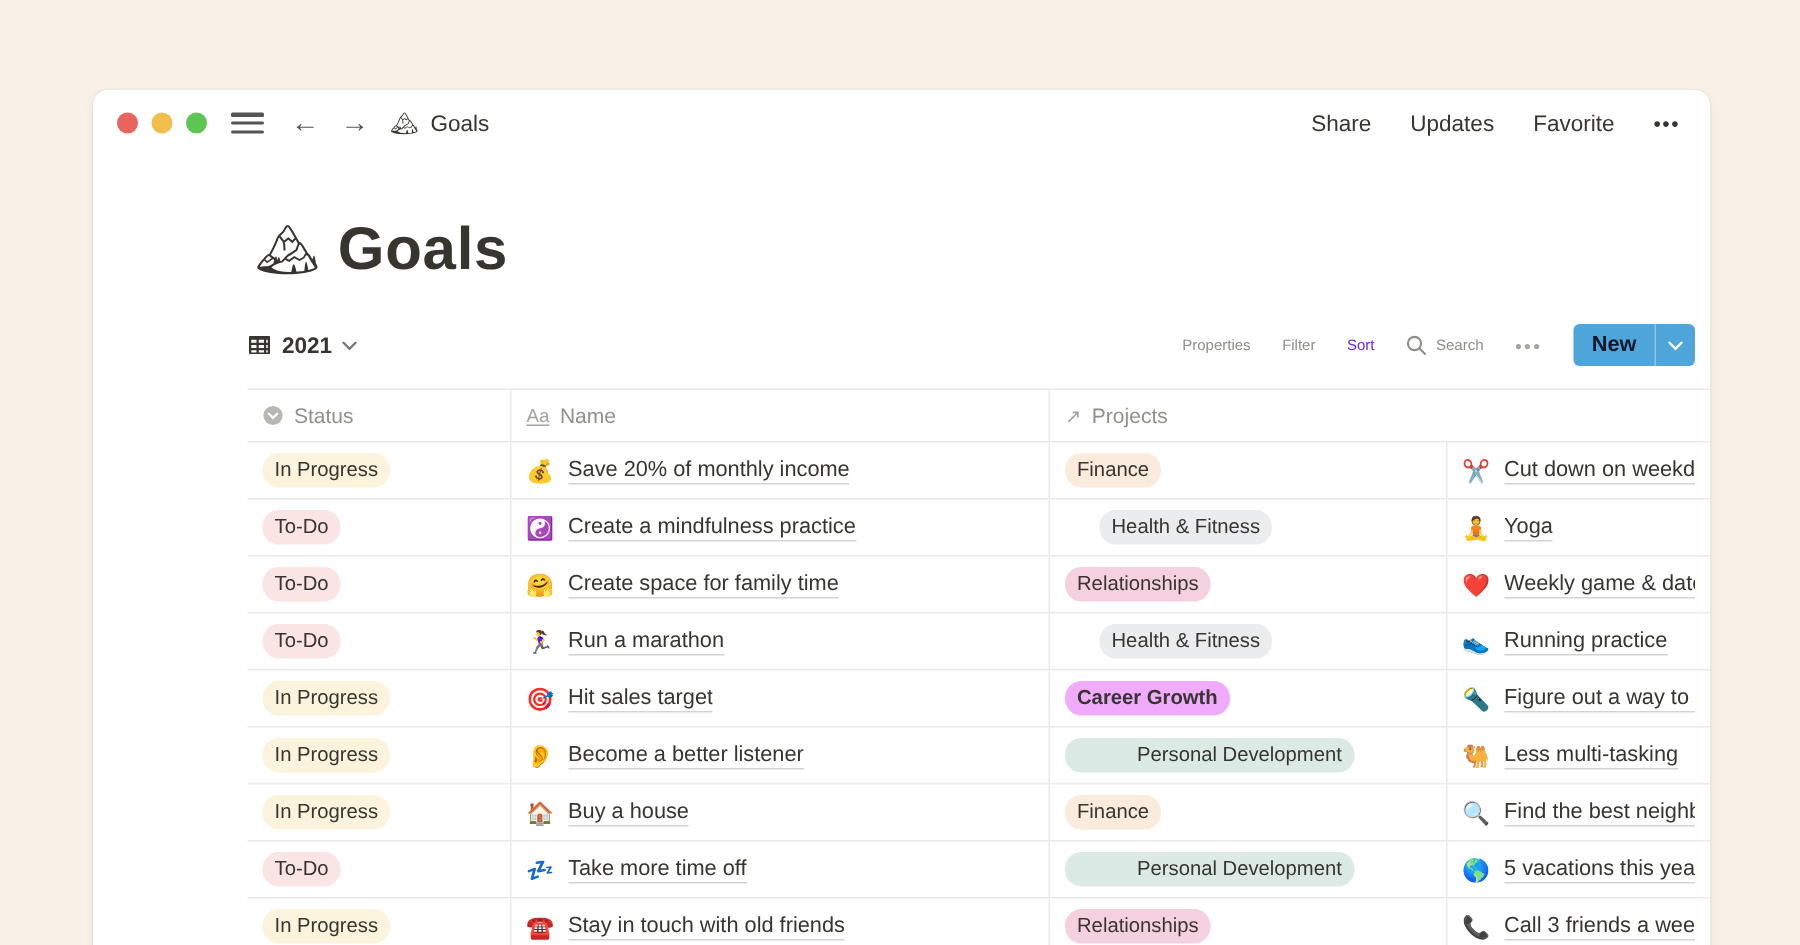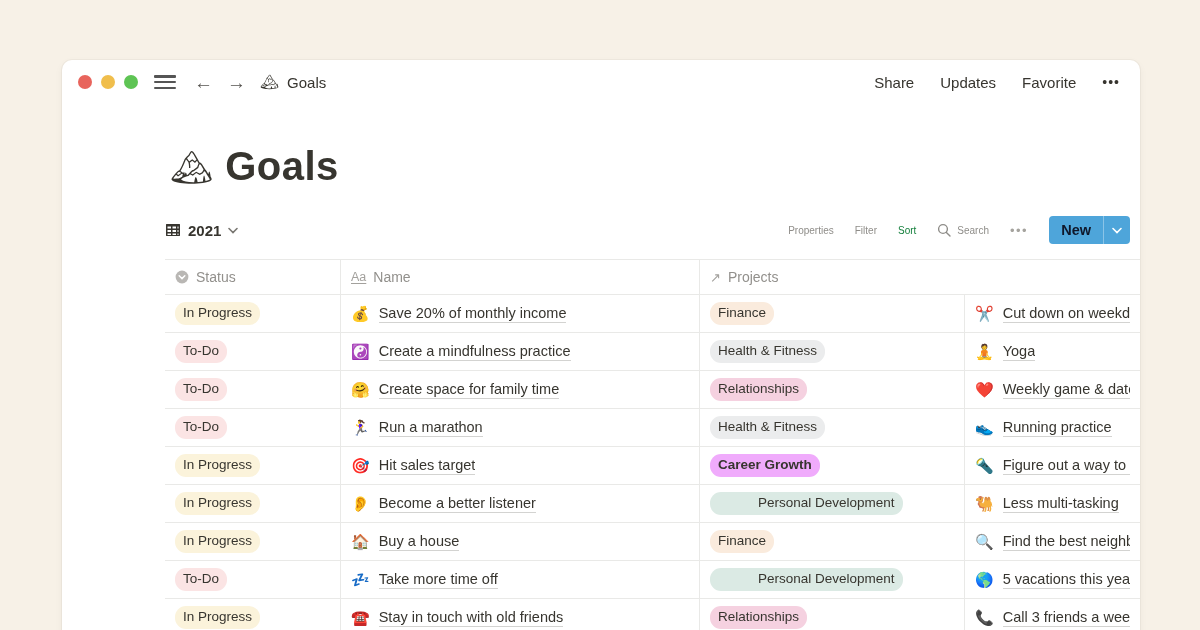--- a/index.html
+++ b/index.html
@@ -36,21 +36,21 @@
   .content{padding-left:103px;}
   .page-title{display:flex;align-items:center;margin-top:40px;margin-left:5px;}
   .page-title .emoji{font-size:34px;margin-right:12px;}
   .page-title .text{font-size:40px;font-weight:700;letter-spacing:0.5px;color:#37352F;}
   
   .view-toolbar{display:flex;align-items:center;margin-top:26px;height:30px;padding-right:10px;}
   .view-switcher{display:flex;align-items:center;gap:7px;cursor:pointer;}
   .view-switcher .label{font-size:15px;font-weight:700;color:#37352F;}
   .tb-right{margin-left:auto;display:flex;align-items:center;gap:21px;}
   .tb-btn{font-size:10px;color:#8F8D89;cursor:pointer;white-space:nowrap;}
-  .tb-btn.active{color:#15803d;}
+  .tb-btn.active{color:#6d28d9;}
   .tb-search{display:flex;align-items:center;gap:6px;cursor:pointer;}
   .tb-dots{color:#A5A39E;font-size:13px;letter-spacing:1.5px;cursor:pointer;}
   .new-btn{display:flex;align-items:stretch;height:28px;border-radius:4px;overflow:hidden;background:#4EA5DA;cursor:pointer;}
   .new-btn .main{display:flex;align-items:center;padding:0 12px;color:#0f172a;font-size:14.5px;font-weight:600;}
   .new-btn .chev{display:flex;align-items:center;justify-content:center;width:26px;border-left:1px solid rgba(255,255,255,0.35);}
   
   .table{margin-top:14px;width:975px;}
   .tr,.thead{display:flex;}
   .thead{height:34px;border-top:1px solid #E9E9E7;border-bottom:1px solid #E9E9E7;}
   .th{display:flex;align-items:center;gap:7px;padding:0 10px;font-size:14px;color:#92908C;box-sizing:border-box;}
@@ -59,21 +59,21 @@
   .tr{height:37px;border-bottom:1px solid #E9E9E7;}
   .td{display:flex;align-items:center;padding:0 10px;box-sizing:border-box;overflow:hidden;white-space:nowrap;}
   .c-status{width:176px;border-right:1px solid #E9E9E7;}
   .c-name{width:359px;border-right:1px solid #E9E9E7;}
   .c-type{width:265px;border-right:1px solid #E9E9E7;}
   .c-project{width:175px;}
   .tag{display:inline-block;padding:3px 8px;border-radius:11px;font-size:13.5px;color:#37352F;line-height:1.2;white-space:nowrap;}
   .tag-yellow{background:#FBF3DB;}
   .tag-red{background:#FBE4E4;}
   .tag-orange{background:#FAEBDD;}
-  .tag-gray{background:#EBECED;}
+  .tag-gray{background:#EBECED;margin-left:23px;}
   .tag-pink{background:#F5D1E0;}
   .tag-blue{background:#f0abfc;font-weight:bold;}
   .tag-green{background:#DBEAE4;padding-left:48px;}
   .cell-emoji{font-size:15px;margin-right:9px;flex:0 0 auto;}
   .link-text{font-size:14.5px;font-weight:500;color:#37352F;border-bottom:1px solid rgba(55,53,47,0.22);padding-bottom:1px;overflow:hidden;}
   svg{display:block;}
 </style>
 </head>
 <body>
 

